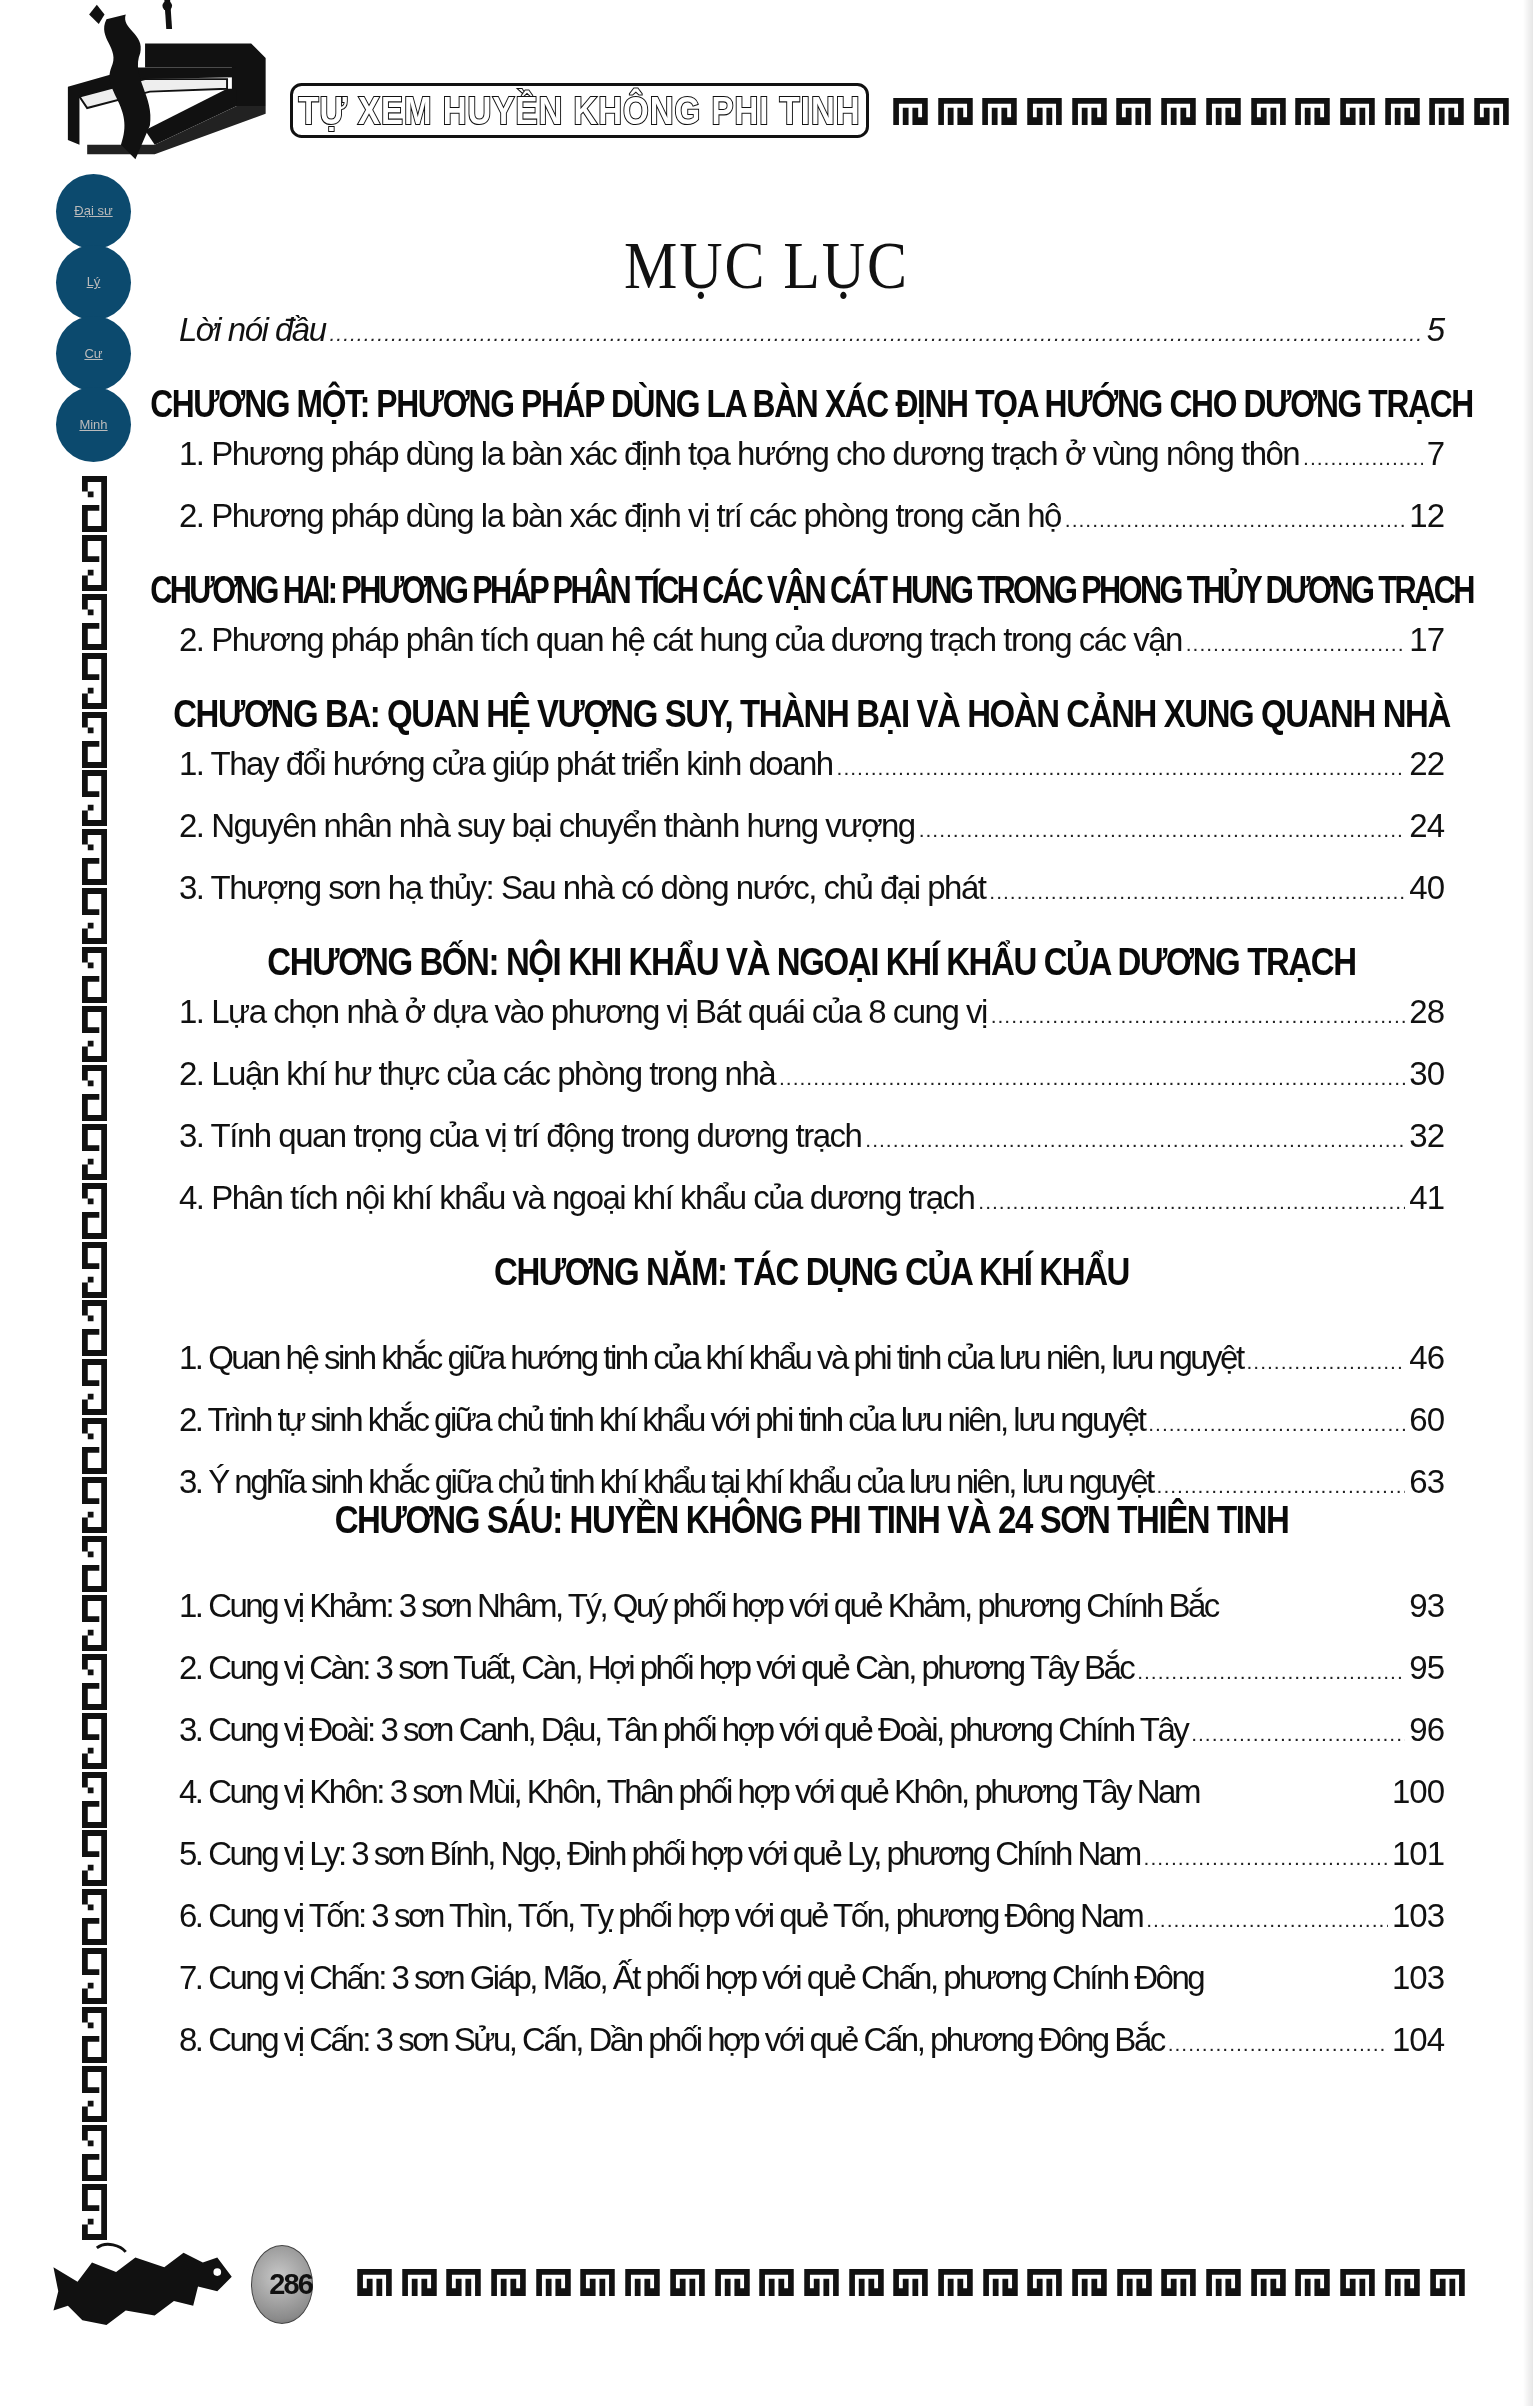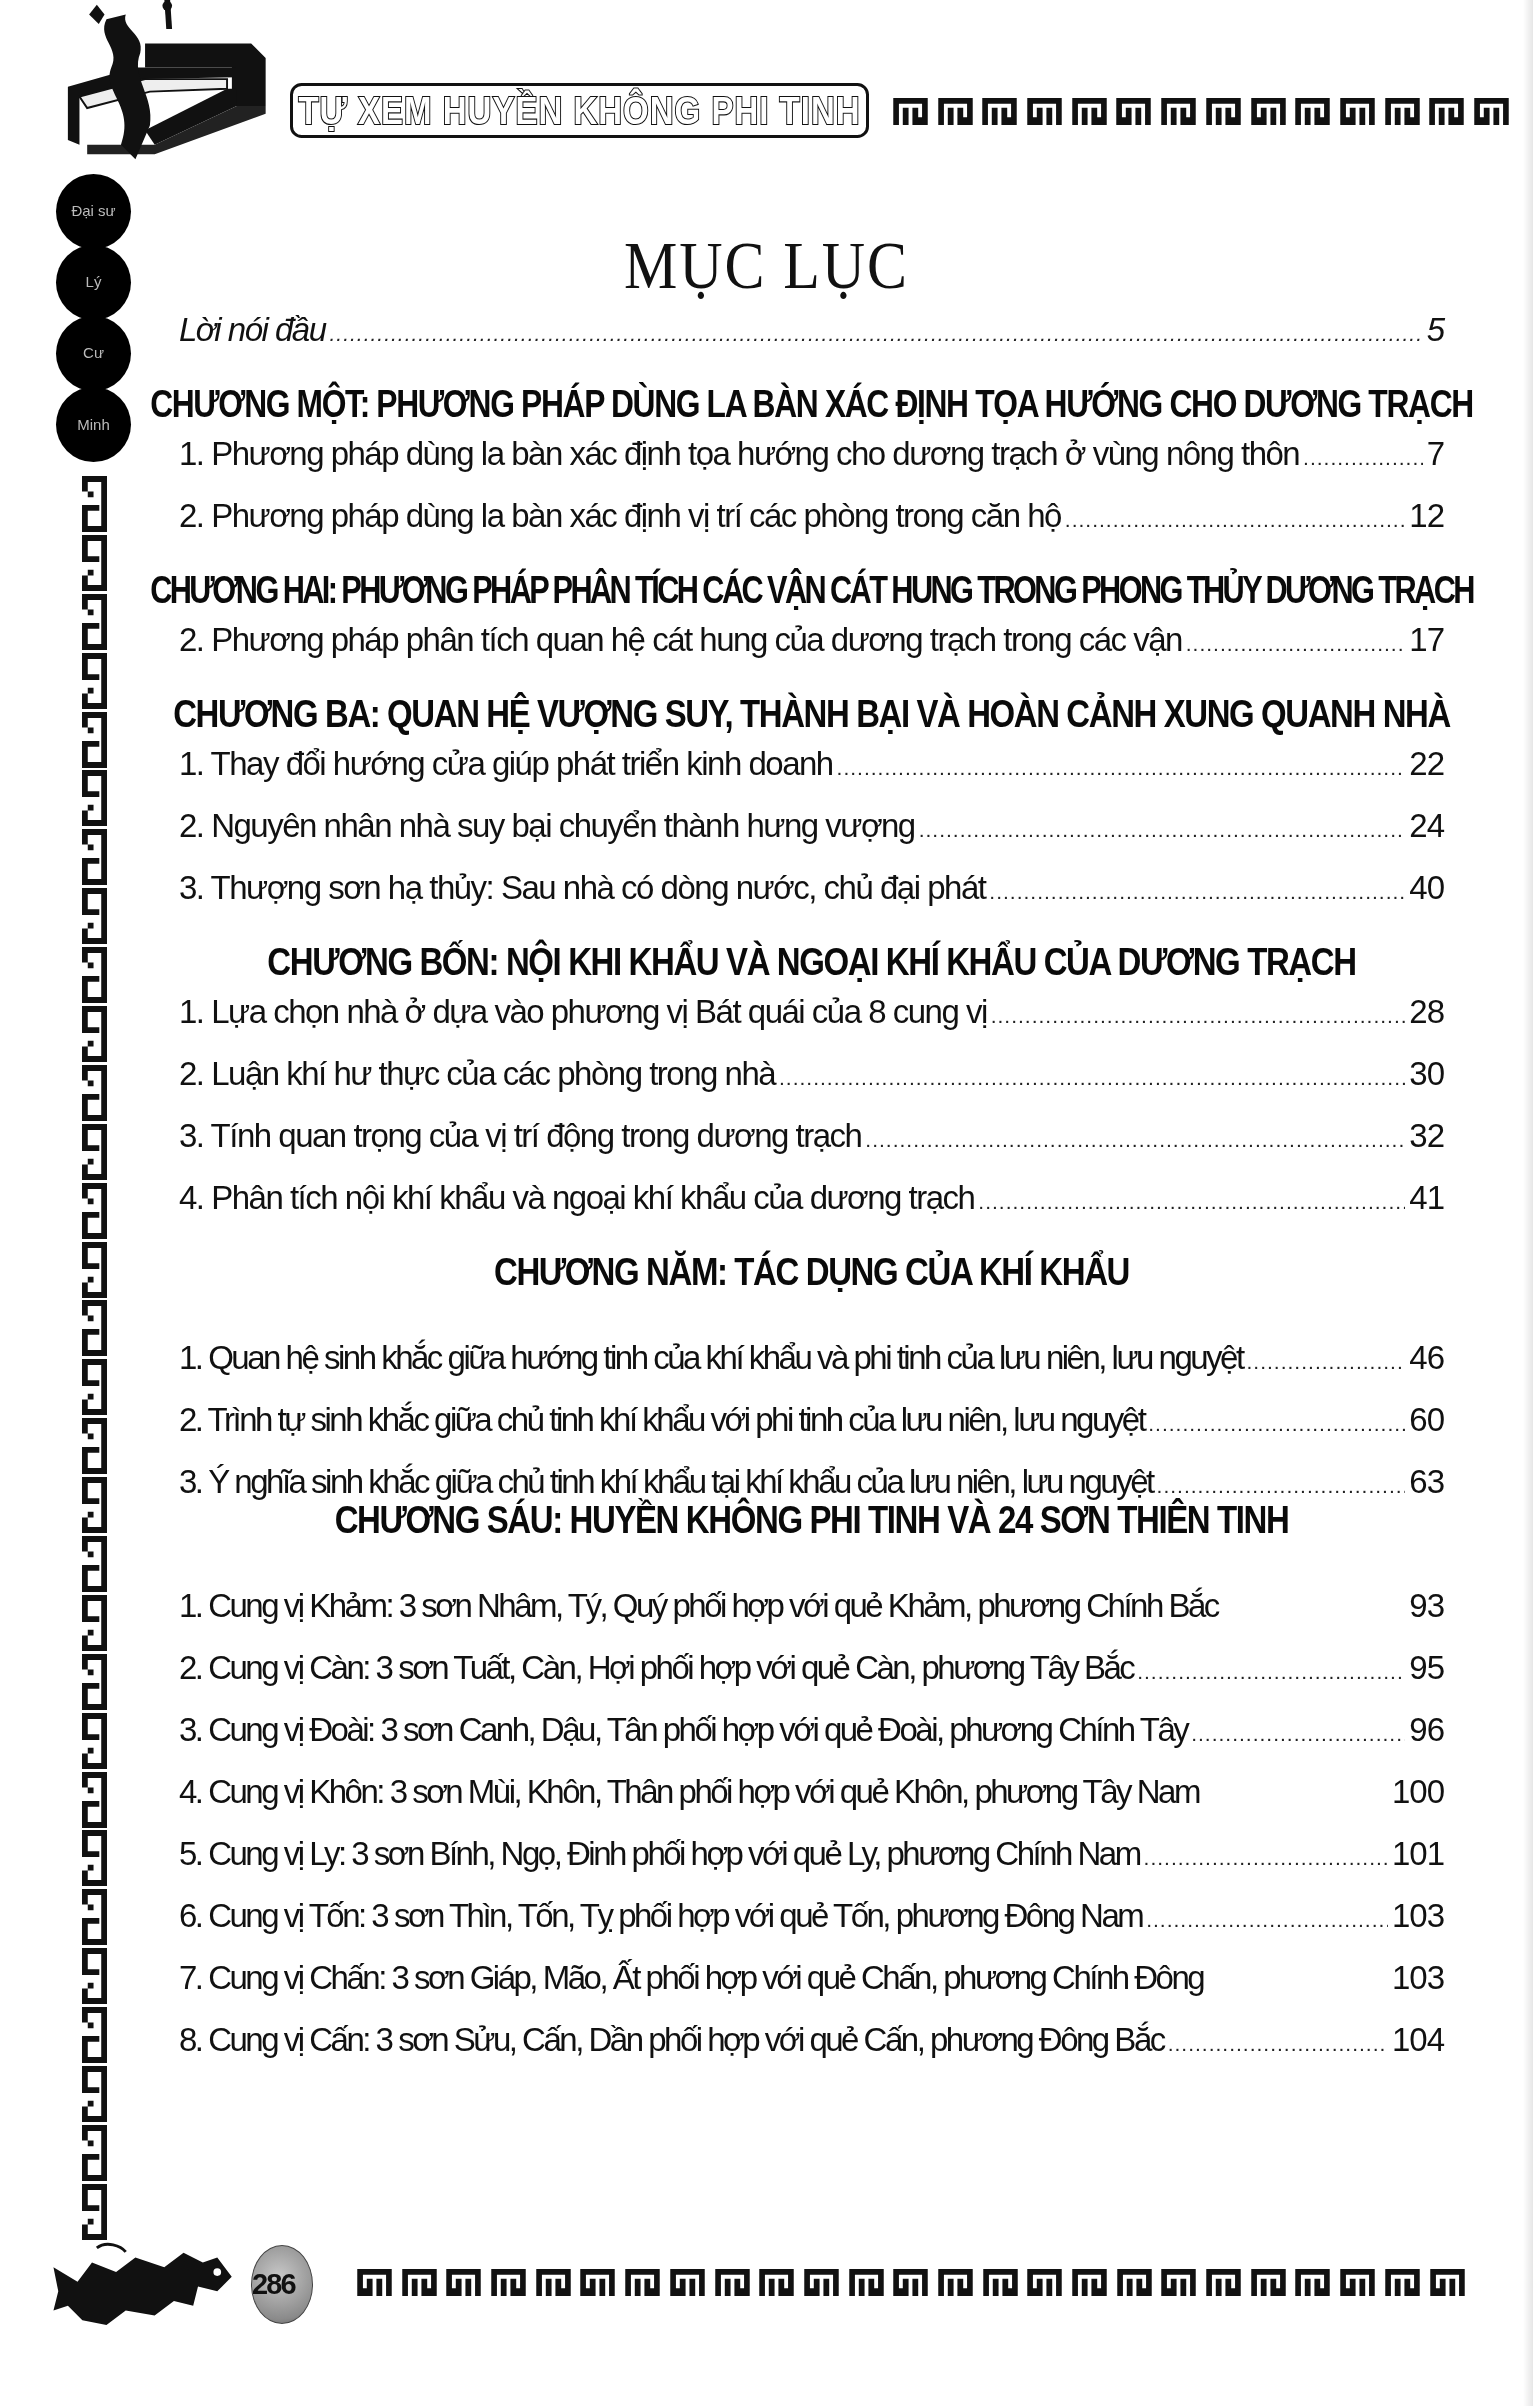--- a/index.html
+++ b/index.html
@@ -21,24 +21,24 @@
     transform: scaleY(1.15);
   }
   .meander-row { position: absolute; display: flex; gap: 9.7px; }
   .meander-row.top { left: 893px; top: 98px; }
   .meander-row.bottom { left: 357px; top: 2269px; }
   .meander { width: 35px; height: 27px; display: block; }
 
   
   .author-balls { position: absolute; left: 56px; top: 174px; width: 77px; }
   .ball {
-    width: 75px; height: 75px; border-radius: 50%; background: #000000;
+    width: 75px; height: 75px; border-radius: 50%; background: #0c4a6e;
     display: flex; align-items: center; justify-content: center; flex-direction: column;
     margin-bottom: -3.9px; color: #bbb; font-family: "Liberation Sans Narrow", "Liberation Sans", sans-serif;
-    font-size: 15px; line-height: 1.1; text-align: center;
+    font-size: 13px; line-height: 1.1; text-align: center; text-decoration: underline;
   }
   .side-meander { position: absolute; left: 82px; top: 476px; display: flex; flex-direction: column; gap: 2.9px; }
   .side-meander svg { width: 25px; height: 56px; display: block; }
 
   
   .toc-title {
     position: absolute; left: 0; width: 1533px; top: 232px; text-align: center;
     font-family: "Liberation Serif", serif; font-size: 60px; letter-spacing: 1.9px;
     transform: scaleY(1.12);
   }
@@ -65,21 +65,21 @@
     letter-spacing: -1.4px; color: #0a0a0a; white-space: nowrap;
     transform: scaleY(1.2);
   }
   .chapter.wide { letter-spacing: -2.7px; font-size: 32px; }
 
   
   .footer-dragon { position: absolute; left: 39px; top: 2238px; width: 212px; height: 97px; }
   .page-badge {
     position: absolute; left: 251px; top: 2245px; width: 62px; height: 79px; border-radius: 50%;
     background: radial-gradient(circle at 45% 40%, #c8c8c8, #8a8a8a 75%, #555);
-    border: 1.9px solid #444; display: flex; align-items: center; justify-content: flex-start;
+    border: 1.9px solid #444; display: flex; align-items: center; justify-content: flex-end;
     font-family: "Liberation Sans", sans-serif; font-weight: bold; font-size: 29px; color: #111;
     letter-spacing: -1.9px;
   }
   .page-edge { position: absolute; right: 0; top: 0; width: 9.7px; height: 2406px;
     background: linear-gradient(to right, #fff, #e6e6e6); }
 </style>
 </head>
 <body>
 
 <svg width="0" height="0" style="position:absolute">

